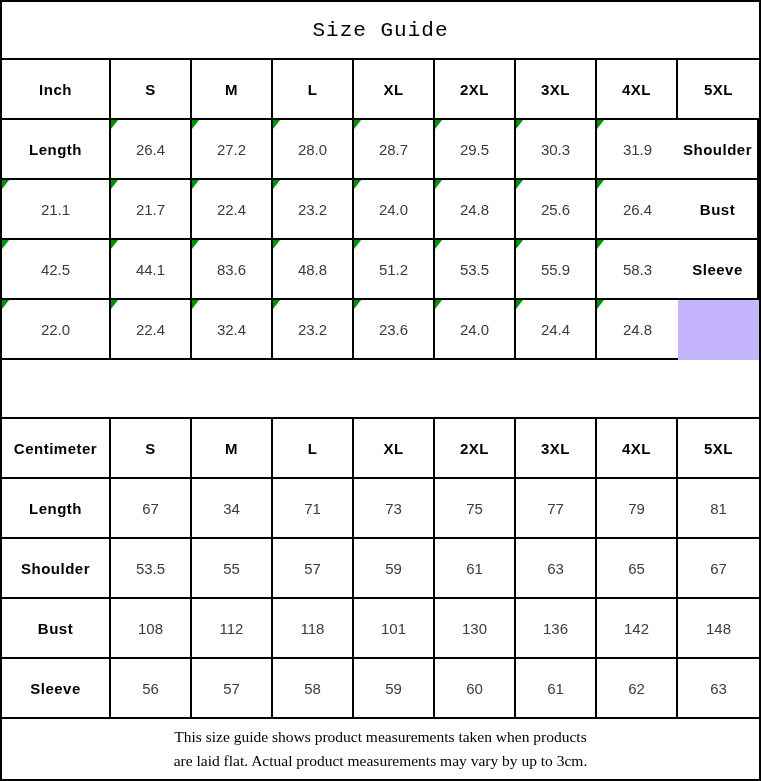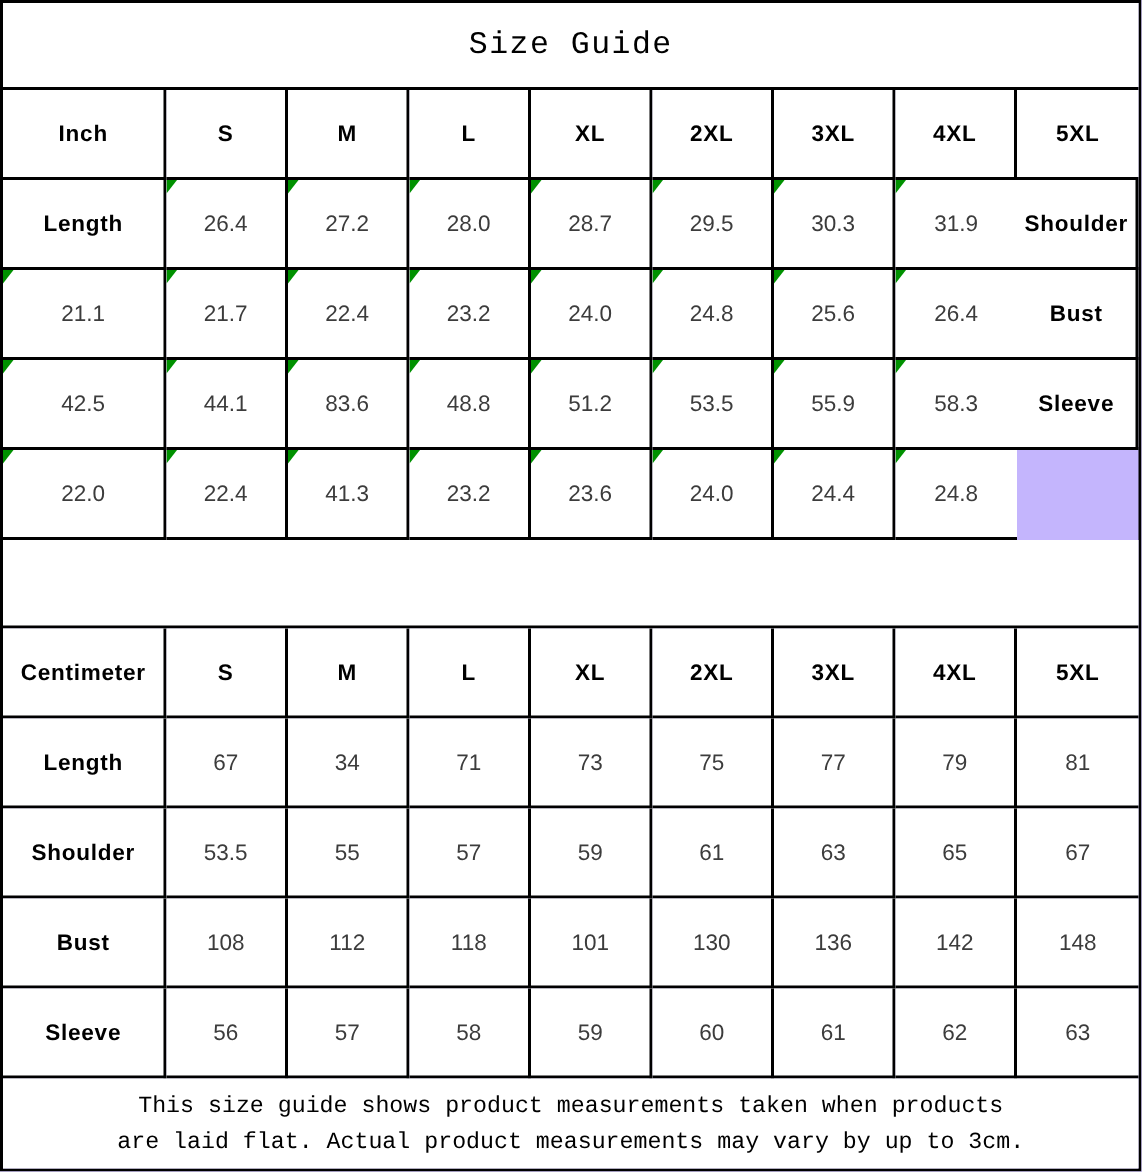--- a/index.html
+++ b/index.html
@@ -27,21 +27,21 @@
   }
   .hdr { font-weight:bold; font-size:15px; color:#000; letter-spacing:0.5px; }
   .num { font-size:15px; color:#3c3c3c; }
   .flag::before {
     content:""; position:absolute; top:0; left:0; width:0; height:0;
     border-top:9px solid var(--flag,#009100);
     border-right:7px solid transparent;
   }
   .footer {
     flex-direction:column; border-bottom:none;
-    font-family:Liberation Mono, monospace;
+    font-family:Liberation Serif, serif;
     font-size:15.5px; line-height:1.55; color:#000;
   }
 </style>
 </head>
 <body>
 
 <div class="sheet">
 
   <div class="c span title">Size Guide</div>
 
@@ -80,21 +80,21 @@
   <div class="c num flag">83.6</div>
   <div class="c num flag">48.8</div>
   <div class="c num flag">51.2</div>
   <div class="c num flag">53.5</div>
   <div class="c num flag">55.9</div>
   <div class="c num flag last">58.3</div>
 
   <div class="c hdr">Sleeve</div>
   <div class="c num flag">22.0</div>
   <div class="c num flag">22.4</div>
-  <div class="c num flag">41.3</div>
+  <div class="c num flag">32.4</div>
   <div class="c num flag">23.2</div>
   <div class="c num flag">23.6</div>
   <div class="c num flag">24.0</div>
   <div class="c num flag">24.4</div>
   <div class="c num flag last">24.8</div>
 
   <div class="c span"></div>
 
   <div class="c hdr">Centimeter</div>
   <div class="c hdr">S</div>

